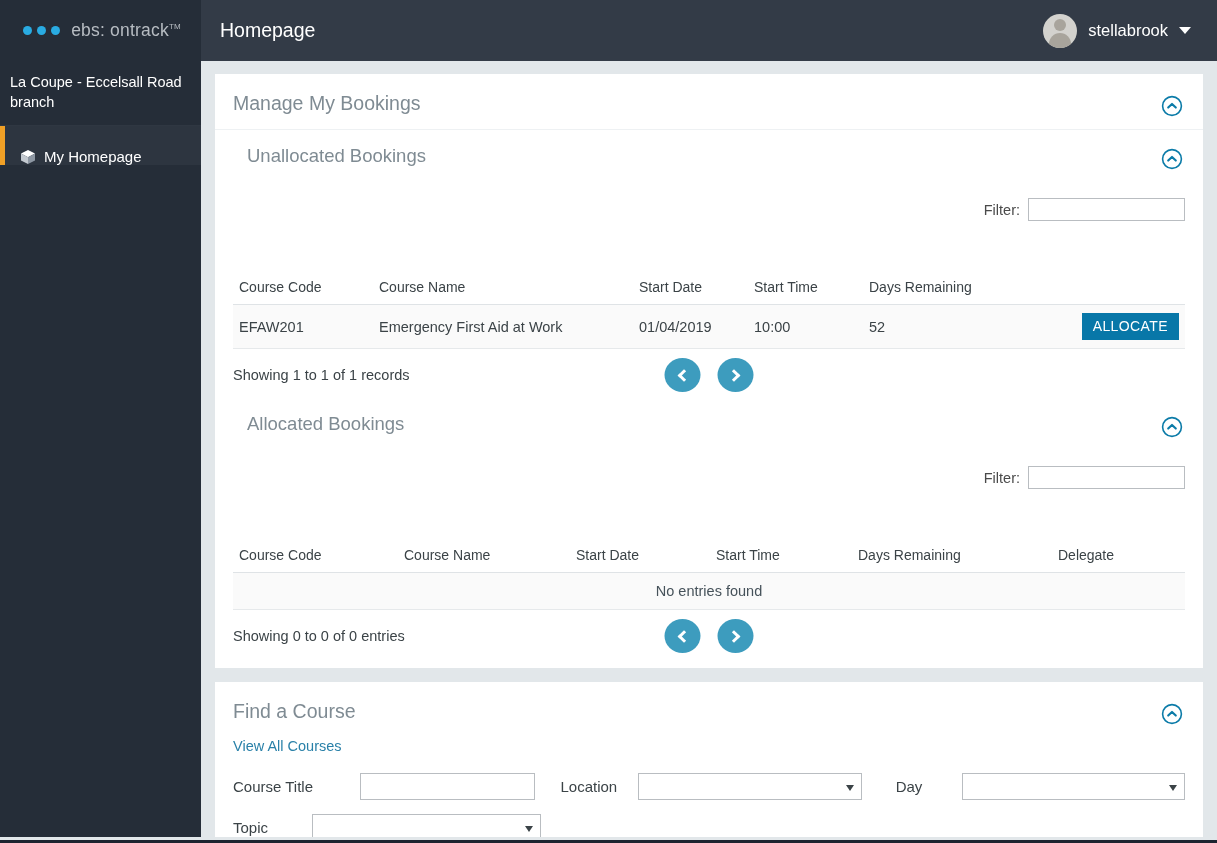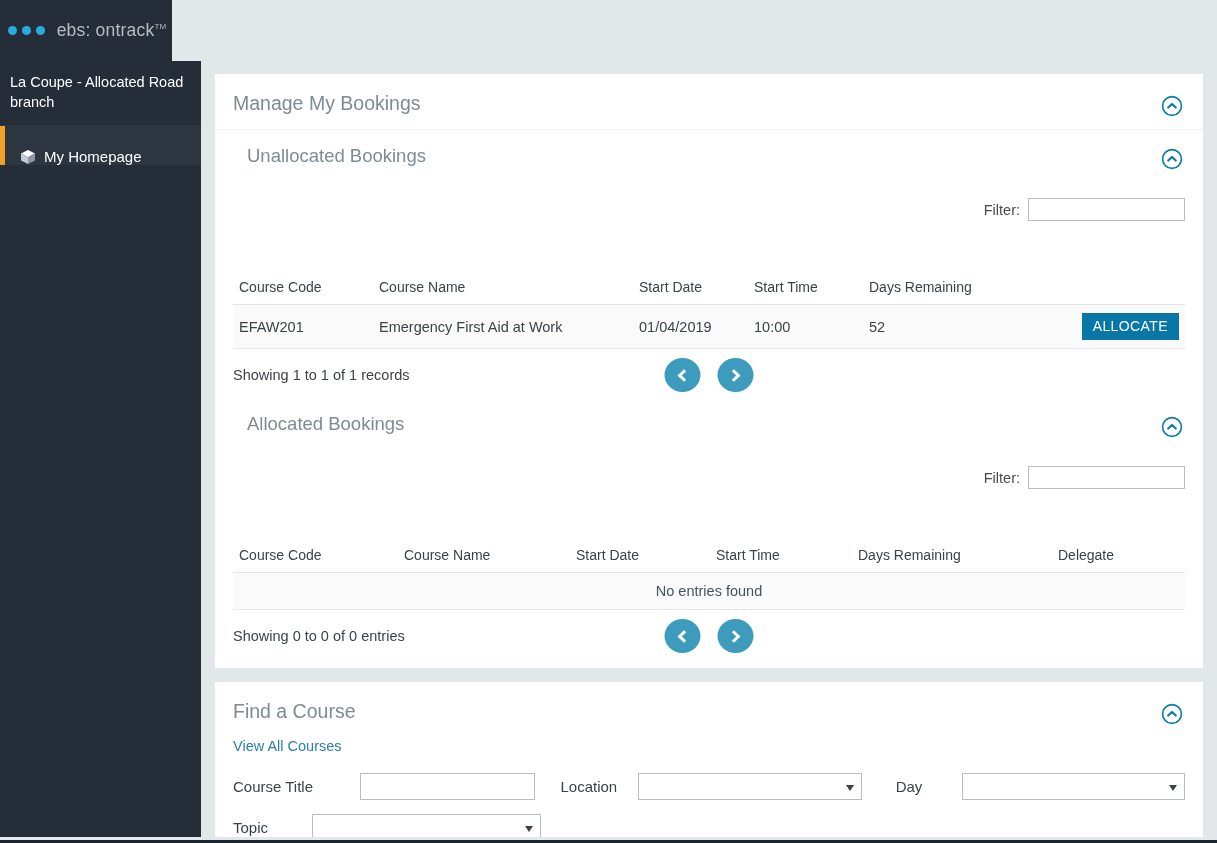--- a/index.html
+++ b/index.html
@@ -13,21 +13,21 @@
   .app {
     position: relative;
     width: 1217px; height: 843px;
     background: #e2e7ea;
     border-bottom: 3px solid #1c2430;
   }
 
   
   .logo-bar {
     position: absolute; left: 0; top: 0;
-    width: 172px; height: 61px;
+    width: 201px; height: 61px;
     background: #252d38;
     display: flex; align-items: center; justify-content: center;
   }
   .logo { display: flex; align-items: center; gap: 9px; }
   .logo-mark { width: 42px; position: relative; }
   .logo-mark .bar { height: 2px; background: #29abe2; width: 42px; }
   .logo-mark .dots { display: flex; gap: 5px; justify-content: center; padding: 3px 0; }
   .logo-mark .dot { width: 9px; height: 9px; border-radius: 50%; background: #29abe2; }
   .logo-text {
     color: #b7bcc2; font-size: 17.5px; letter-spacing: .2px;
@@ -247,23 +247,31 @@
             <i class="dot"></i>
             <i class="dot"></i>
             <i class="dot"></i>
           </span>
         <span class="bar"></span>
       </span>
       <span class="logo-text"><span>ebs: ontrack</span><span class="tm">TM</span></span>
     </div>
   </div>
 
+  <div class="top-bar">
+    <div class="page-title">Homepage</div>
+    <div class="user-menu">
+      <span class="avatar"></span>
+      <span class="user-name">stellabrook</span>
+      <span class="caret-down"></span>
+    </div>
+  </div>
 
   <div class="sidebar">
-    <div class="branch">La Coupe - Allocated Road branch</div>
+    <div class="branch">La Coupe - Eccelsall Road branch</div>
     <div class="nav-item active">
       <svg class="cube-icon" viewBox="0 0 16 16">
         <polygon points="8,1 15,4.6 8,8.2 1,4.6" fill="#ffffff"></polygon>
         <polygon points="1,4.6 8,8.2 8,15 1,11.4" fill="#c3c9d0"></polygon>
         <polygon points="15,4.6 8,8.2 8,15 15,11.4" fill="#8d97a3"></polygon>
       </svg>
       <span>My Homepage</span>
     </div>
   </div>
 

